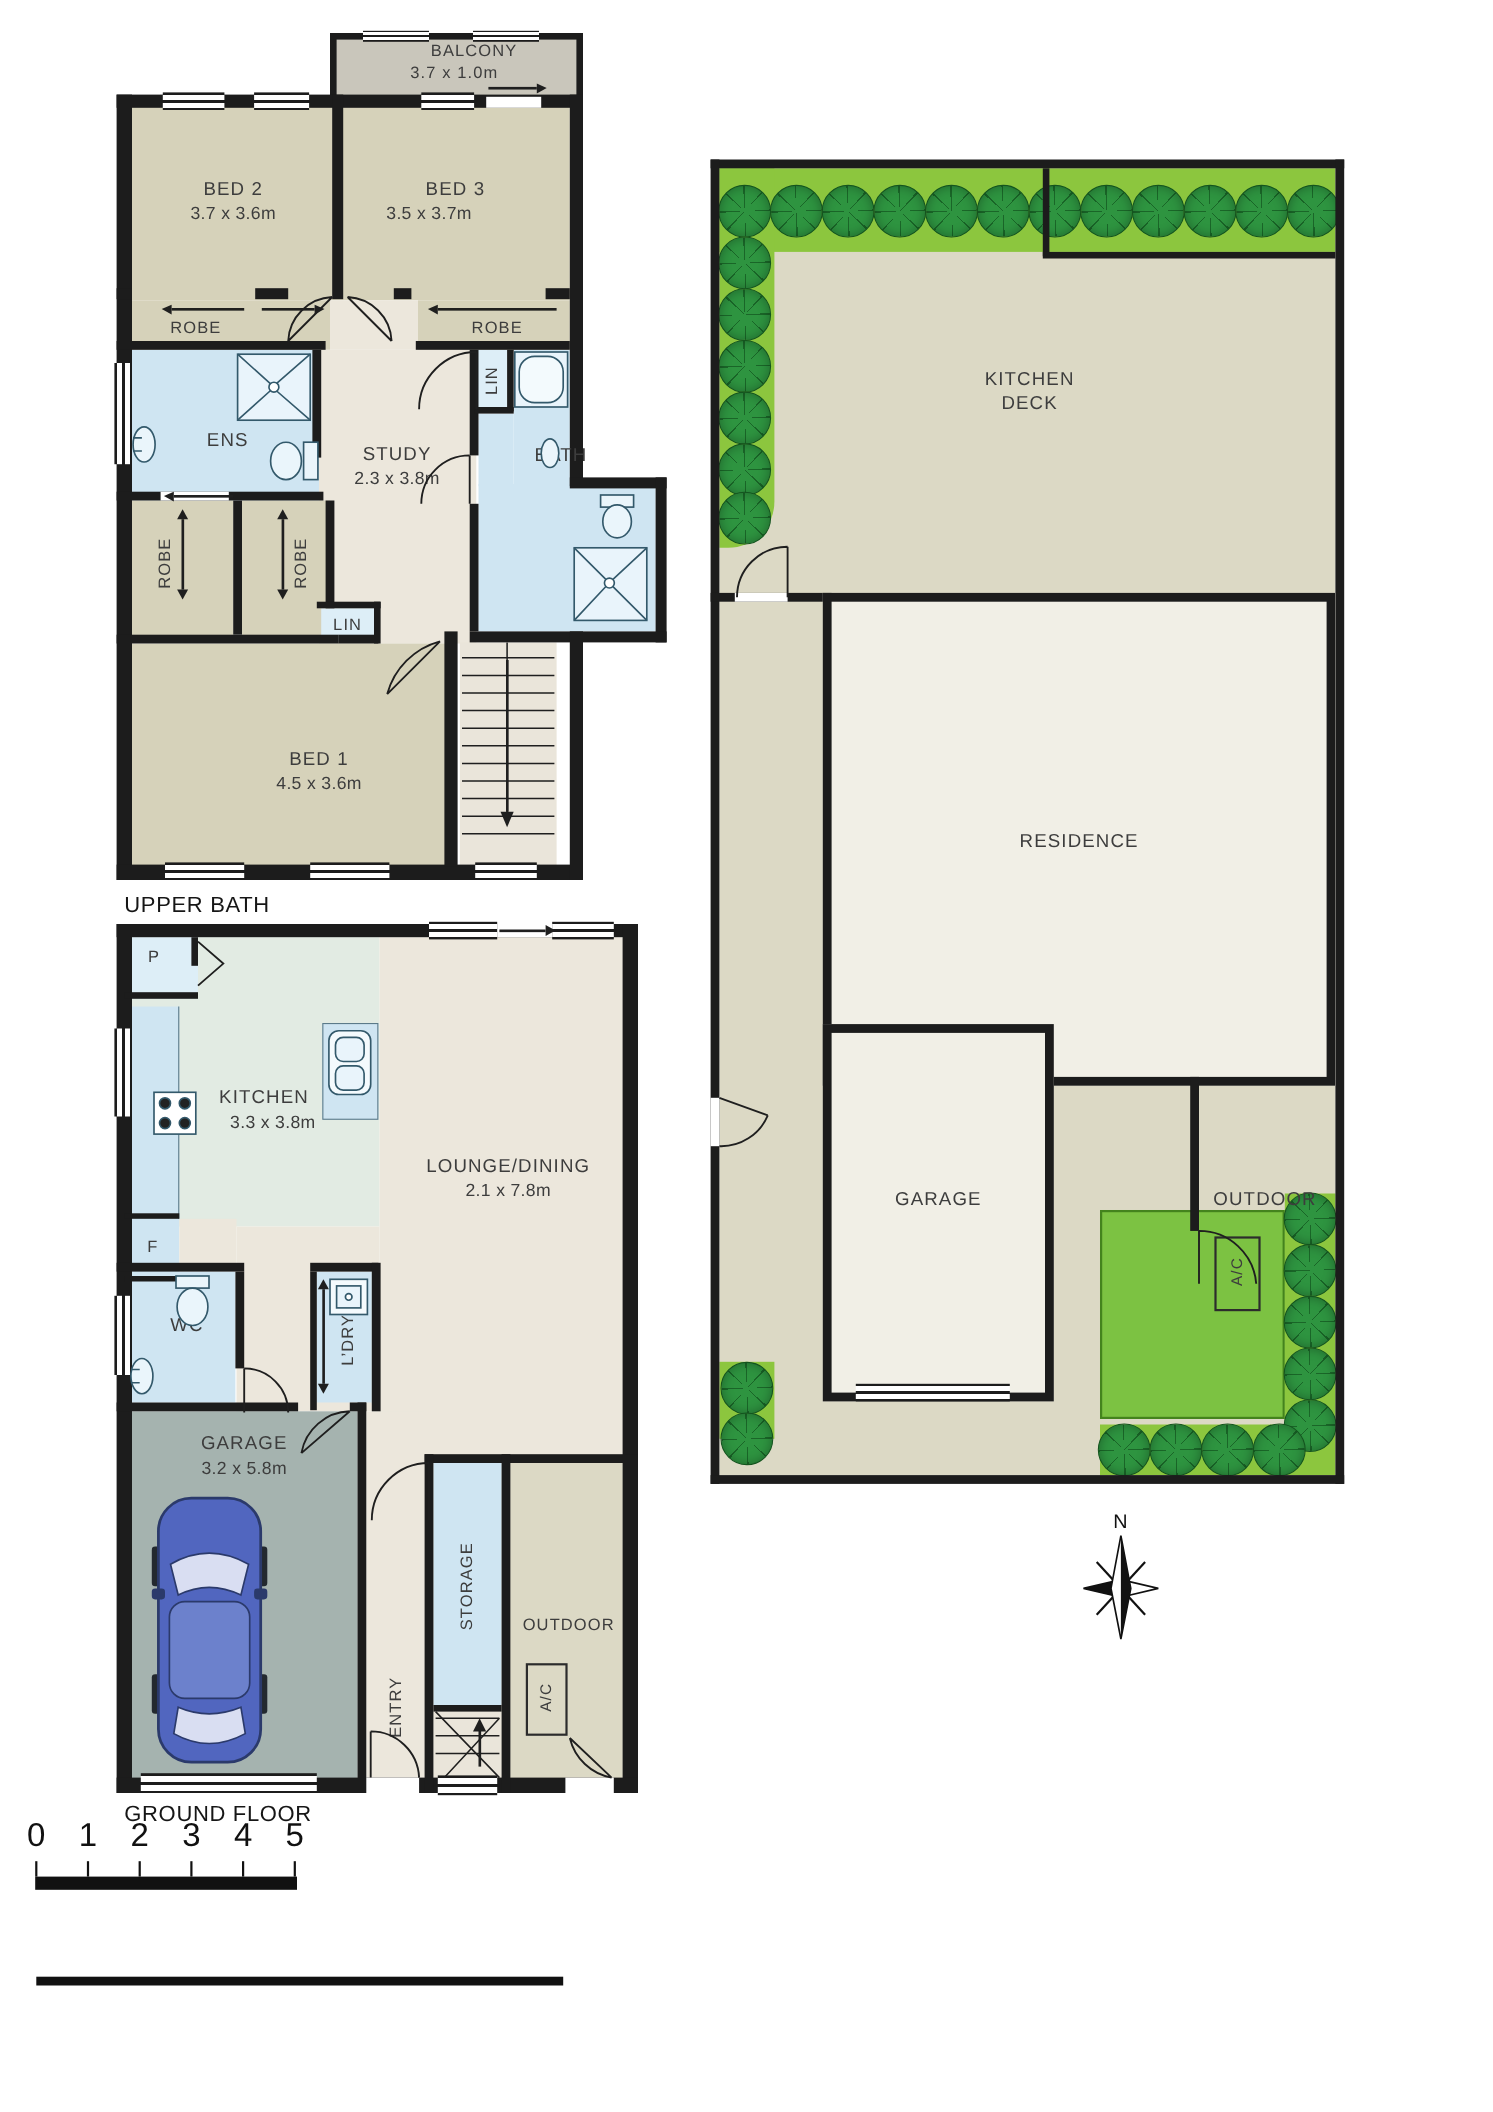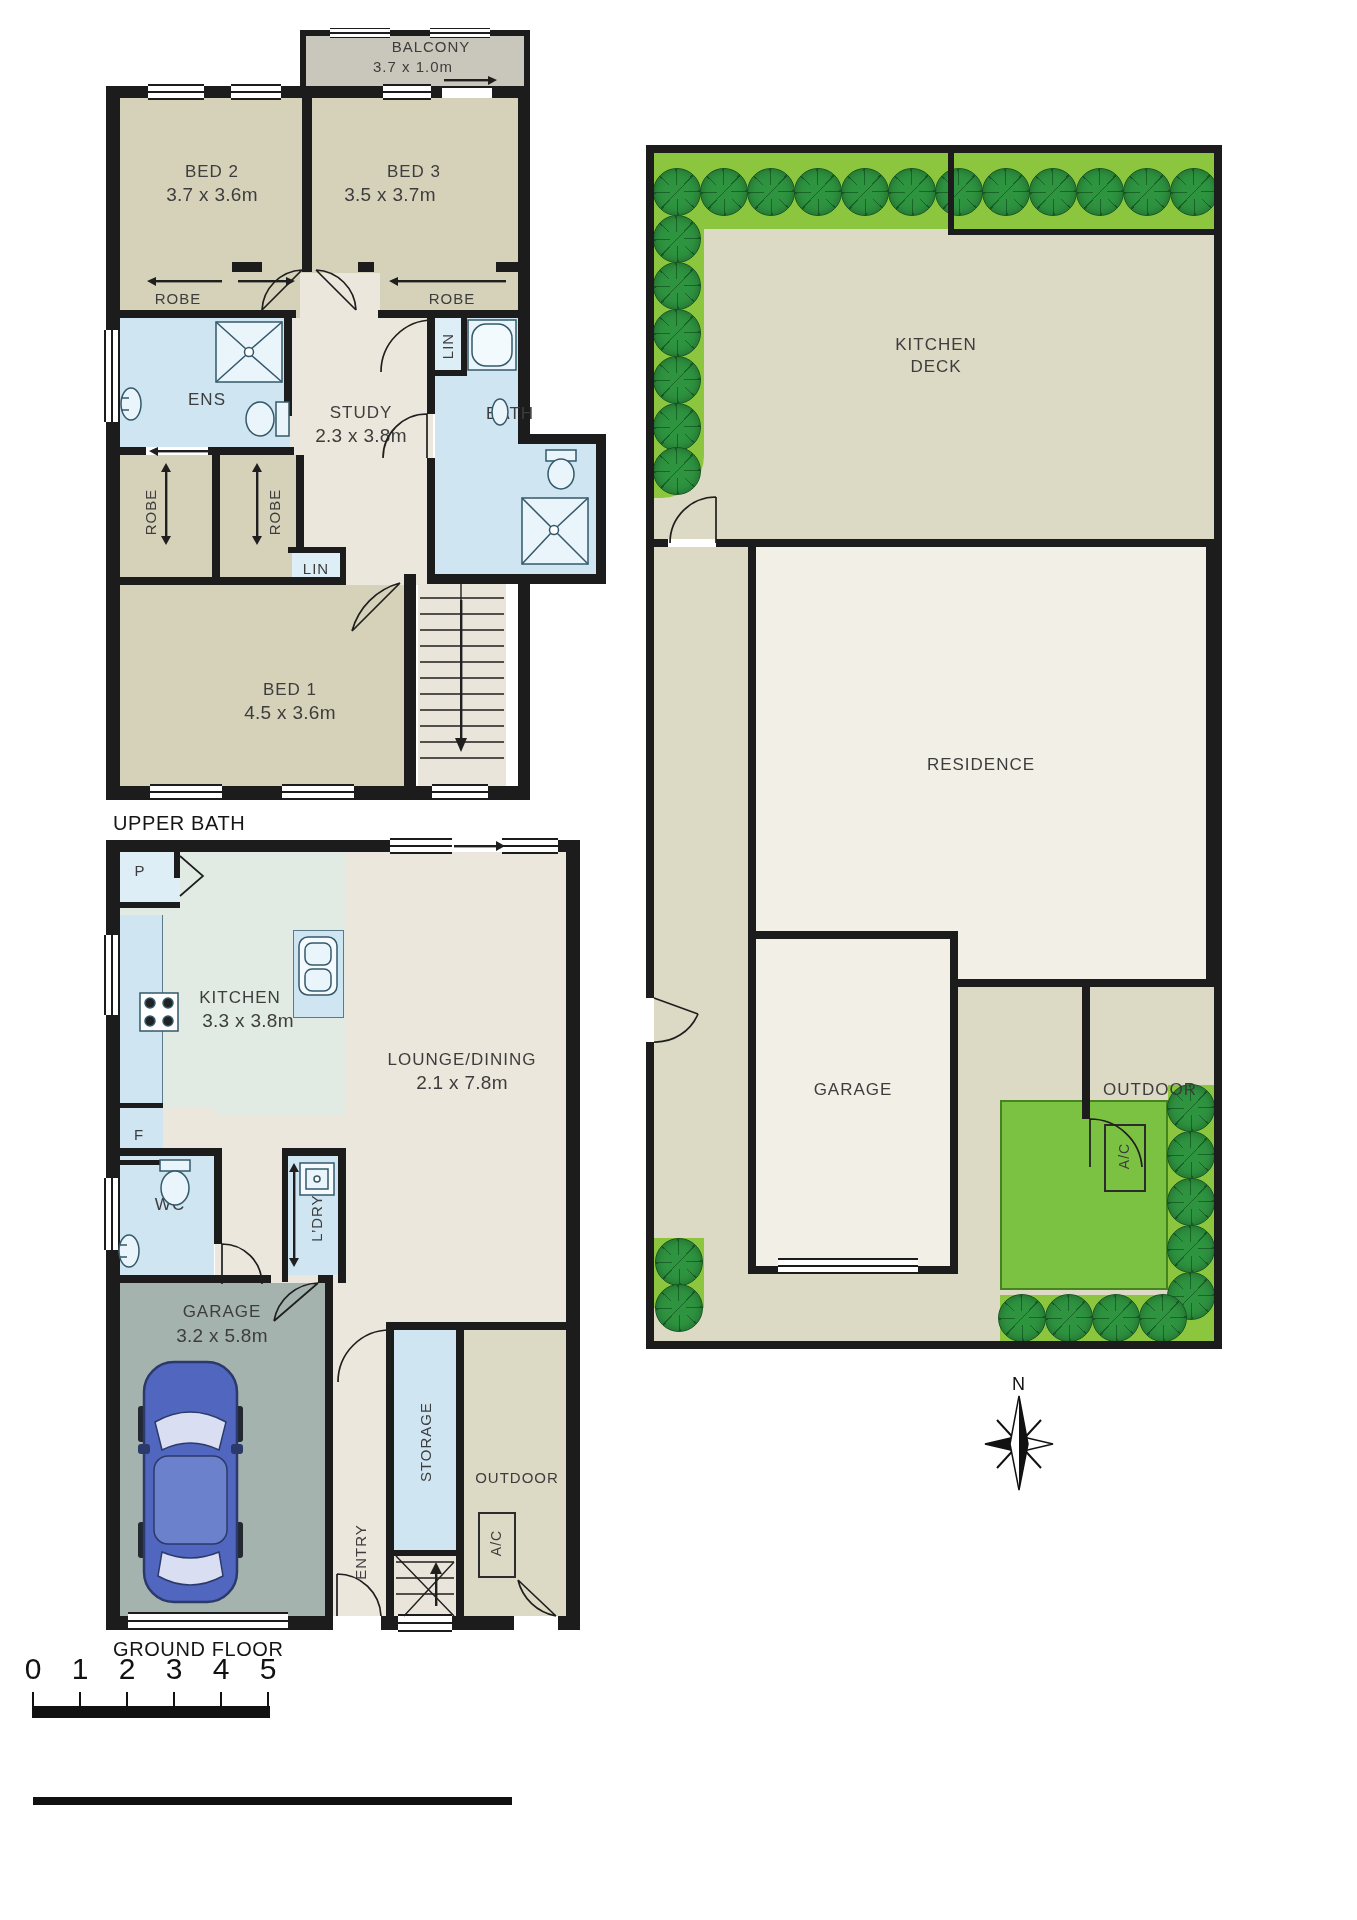--- a/index.html
+++ b/index.html
@@ -4,21 +4,21 @@
 <style>
   html,body{margin:0;padding:0;background:#fff}
   body{width:1357px;height:1920px;position:relative;font-family:"Liberation Sans",sans-serif;overflow:hidden}
   .abs{position:absolute}
   .fill{position:absolute}
   .wall{position:absolute;background:var(--wall,#1c1c1c)}
   .white{position:absolute;background:#fff}
   .win{position:absolute;background:linear-gradient(to bottom,var(--wall) 0 12%,#fff 12% 42%,var(--wall) 42% 58%,#fff 58% 88%,var(--wall) 88% 100%)}
   .winv{position:absolute;background:linear-gradient(to right,var(--wall) 0 12%,#fff 12% 42%,var(--wall) 42% 58%,#fff 58% 88%,var(--wall) 88% 100%)}
   .lbl{position:absolute;transform:translate(-50%,-50%);font-size:17px;letter-spacing:1px;color:#3d3d3d;white-space:nowrap;text-align:center}
-  .dim{font-size:19px;letter-spacing:.3px}
+  .dim{font-size:16px;letter-spacing:.3px}
   .sm{font-size:15px}
   .xs{font-size:14px}
   .vlbl{transform:translate(-50%,-50%) rotate(-90deg)}
   .floorlbl{position:absolute;font-size:20px;color:#161616;letter-spacing:.6px;white-space:nowrap}
   .hedge{position:absolute;background:var(--hedge)}
   .tree{position:absolute;width:46px;height:46px;border-radius:50%;transform:translate(-50%,-50%);
         background:repeating-conic-gradient(var(--tree) 0deg 41deg,var(--tree-dark) 41deg 45deg);
         border:1px solid #14541f;box-shadow:inset 0 0 10px rgba(0,0,0,.3)}
   .acbox{position:absolute;border:2px solid #2c2c2c}
   .scale-num{position:absolute;transform:translateX(-50%);font-size:30px;color:#111}

